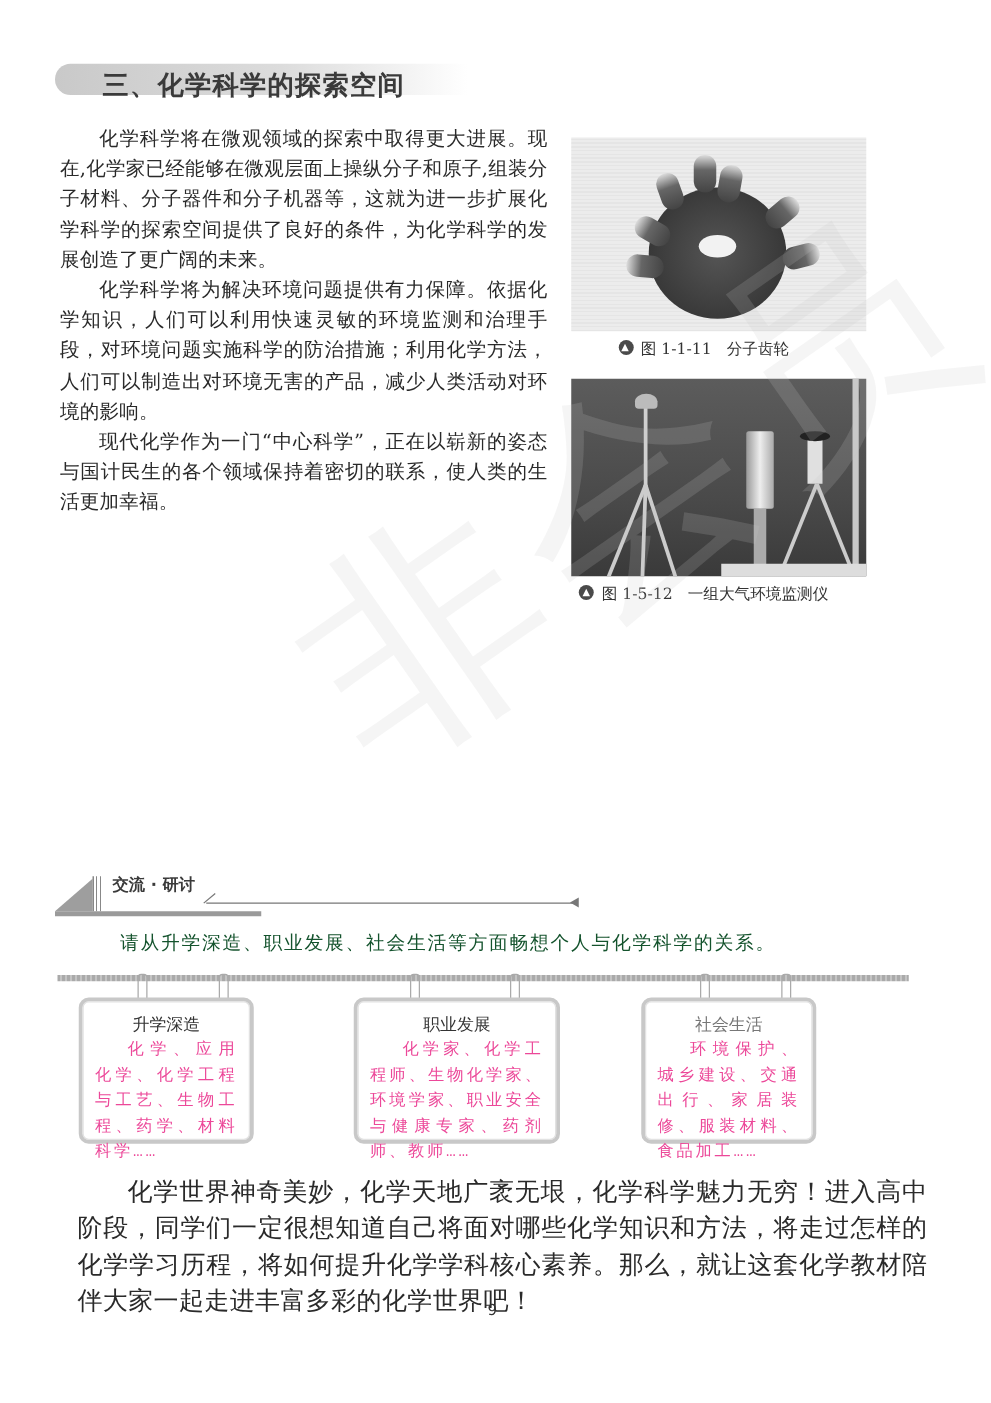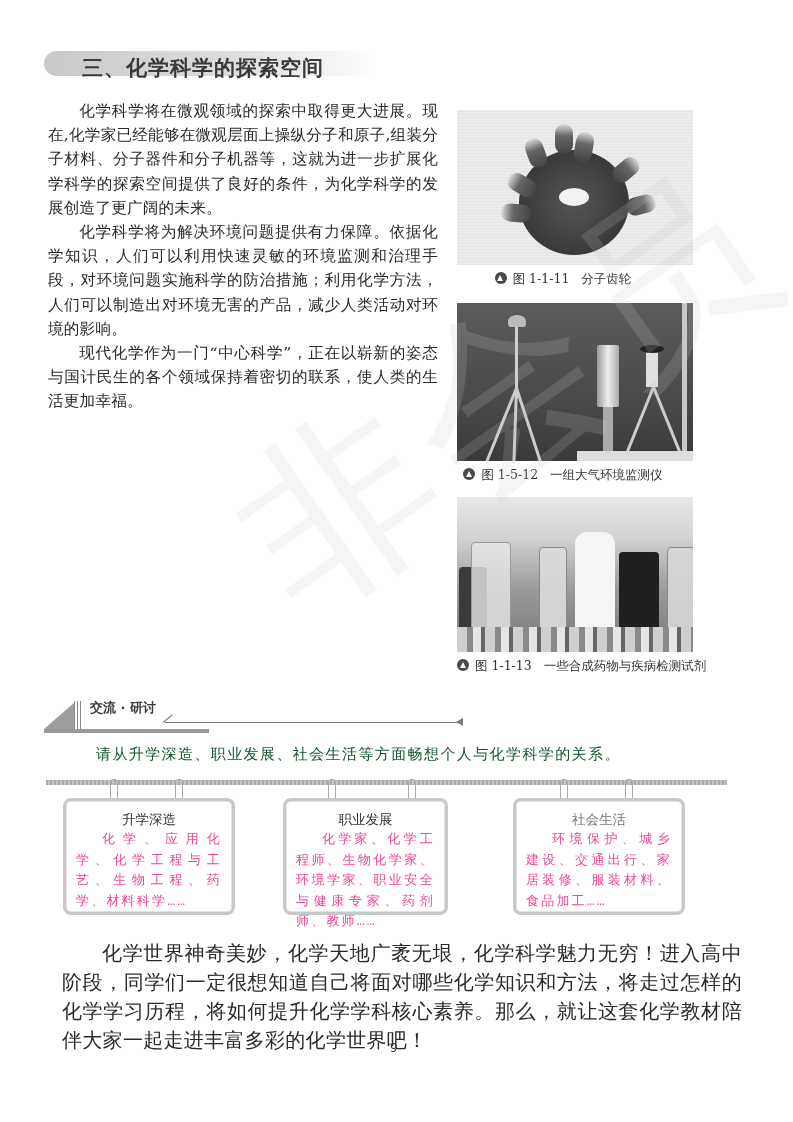--- a/index.html
+++ b/index.html
@@ -54,21 +54,21 @@
   .disc-underline { position: absolute; left: 0; top: 32px; width: 165px; height: 4px; background: #9a9a9a; }
   .disc-rule { position: absolute; left: 165px; top: 722px; width: 295px; height: 1px; background: #777; }
   .disc-rule-diag { position: absolute; left: 163px; top: 722px; width: 12px; height: 1px; background: #777; transform: rotate(-40deg); transform-origin: left; }
   .disc-arrow { position: absolute; left: 456px; top: 718px; width: 0; height: 0; border-top: 4px solid transparent; border-bottom: 4px solid transparent; border-right: 7px solid #777; }
 
   .prompt { position: absolute; left: 96px; top: 745px; font-size: 15px; letter-spacing: 1.4px; color: #14532d; font-family: "DejaVu Serif", serif; }
 
   .rail { position: absolute; left: 46px; top: 780px; width: 681px; height: 5px;
     background: repeating-linear-gradient(90deg, #aaa 0 2px, #c4c4c4 2px 4px); }
 
-  .card { position: absolute; top: 798px; width: 172px; height: 117px; border: 3px solid #c8c8c8; border-radius: 8px; background: #fff;
+  .card { position: absolute; top: 798px; width: 140px; height: 117px; border: 3px solid #c8c8c8; border-radius: 8px; background: #fff;
     box-shadow: inset 0 0 0 1px #e2e2e2; padding: 10px 10px; box-sizing: border-box; }
   .card-title { text-align: center; font-family: "DejaVu Sans", sans-serif; font-size: 13.5px; color: #333; margin-bottom: 1px; }
   .card-title.light { color: #777; }
   .card-body { font-size: 13px; line-height: 20.5px; letter-spacing: 2.2px; text-indent: 2em; color: #ec4899; text-align: justify; font-family: Liberation Mono, monospace; }
   .hook { position: absolute; top: 779px; width: 6px; height: 24px; border: 1px solid #aaa; border-radius: 3px; background: transparent; }
 
   .closing { position: absolute; left: 62px; top: 939px; width: 680px; font-size: 20px; line-height: 29px; text-indent: 2em; margin: 0; letter-spacing: 0.3px; text-align: justify; }
 
   .page-num { position: absolute; left: 390px; top: 1041px; font-family: "DejaVu Sans", sans-serif; font-size: 12px; color: #333; }
 
@@ -121,34 +121,20 @@
       <div class="tripod-leg" style="left:195px;top:84px;height:70px;transform:rotate(22deg);"></div>
       <div class="tripod-leg" style="left:195px;top:84px;height:70px;transform:rotate(-22deg);"></div>
       <div class="pole" style="left:225px;top:0;width:5px;height:158px;background:#c8c8c8;"></div>
       <div class="pole" style="left:120px;top:148px;width:116px;height:10px;background:#ddd;"></div>
     </div>
     <div class="caption">
       <span class="tri"></span><span class="num">图 1-5-12</span><span>一组大气环境监测仪</span>
     </div>
   </div>
 
-  <div class="fig" style="top:497px;">
-    <div class="img img-med">
-      <div class="bottle" style="left:2px;top:70px;width:28px;height:70px;background:#3a3a3a;"></div>
-      <div class="bottle" style="left:14px;top:45px;width:38px;height:90px;background:rgba(230,230,230,0.8);border:1px solid #999;"></div>
-      <div class="bottle" style="left:82px;top:50px;width:26px;height:85px;background:rgba(220,220,220,0.9);border:1px solid #888;"></div>
-      <div class="bottle" style="left:118px;top:35px;width:40px;height:100px;background:#f5f5f5;border-radius:12px 12px 3px 3px;"></div>
-      <div class="bottle" style="left:162px;top:55px;width:40px;height:80px;background:#1f1f1f;"></div>
-      <div class="bottle" style="left:210px;top:50px;width:26px;height:90px;background:rgba(215,215,215,0.9);border:1px solid #888;"></div>
-      <div style="position:absolute;left:0;top:130px;width:236px;height:25px;background:repeating-linear-gradient(90deg,#cfcfcf 0 10px,#8a8a8a 10px 16px,#e5e5e5 16px 24px,#666 24px 28px);"></div>
-    </div>
-    <div class="caption">
-      <span class="tri"></span><span class="num">图 1-1-13</span><span>一些合成药物与疾病检测试剂</span>
-    </div>
-  </div>
 
   <div class="disc-head">
     <div class="disc-wedge"></div>
     <div class="disc-bars"></div>
     <div class="disc-title">交流 · 研讨</div>
     <div class="disc-underline"></div>
   </div>
   <div class="disc-rule-diag"></div>
   <div class="disc-rule"></div>
   <div class="disc-arrow"></div>

